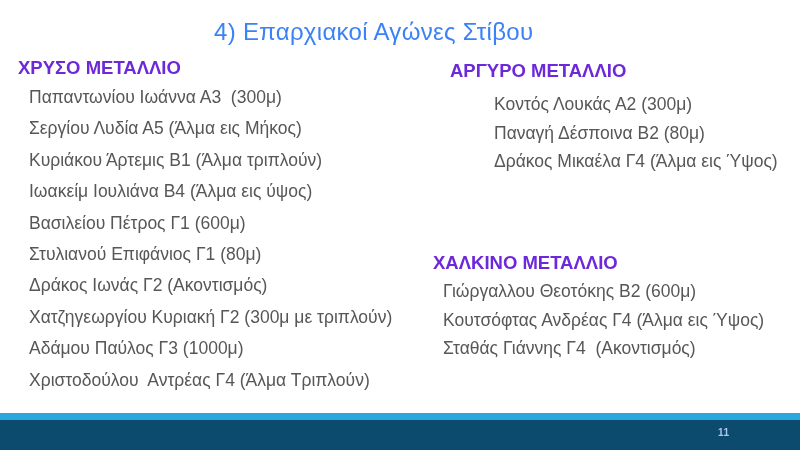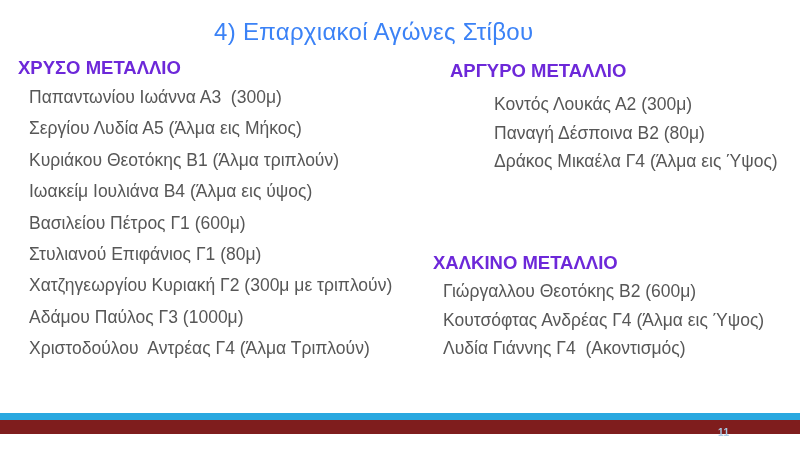--- a/index.html
+++ b/index.html
@@ -51,22 +51,22 @@
     position: absolute;
     left: 0; right: 0;
     top: 413px;
     height: 7px;
     background: #29a8e0;
   }
   .footer-bar {
     position: absolute;
     left: 0; right: 0;
     top: 420px;
-    height: 14px;
-    background: #7f1d1d;
+    height: 30px;
+    background: #0c4a6e;
   }
   .page-number {
     position: absolute;
     left: 718px;
     top: 7px;
     font-size: 10px;
     font-weight: 700;
     color: #a9cbe7;
     letter-spacing: 0.5px;
   }
@@ -76,43 +76,44 @@
 
 <div class="slide">
 
   <div class="title">4) Επαρχιακοί Αγώνες Στίβου</div>
 
   <div class="heading gold-heading">ΧΡΥΣΟ ΜΕΤΑΛΛΙΟ</div>
 
   <div class="list gold-list">
       <div class="li">Παπαντωνίου Ιωάννα Α3  (300μ)</div>
       <div class="li">Σεργίου Λυδία Α5 (Άλμα εις Μήκος)</div>
-      <div class="li">Κυριάκου Θεοτόκης Β1 (Άλμα τριπλούν)</div>
+      <div class="li">Κυριάκου Άρτεμις Β1 (Άλμα τριπλούν)</div>
       <div class="li">Ιωακείμ Ιουλιάνα Β4 (Άλμα εις ύψος)</div>
       <div class="li">Βασιλείου Πέτρος Γ1 (600μ)</div>
       <div class="li">Στυλιανού Επιφάνιος Γ1 (80μ)</div>
+      <div class="li">Δράκος Ιωνάς Γ2 (Ακοντισμός)</div>
       <div class="li">Χατζηγεωργίου Κυριακή Γ2 (300μ με τριπλούν)</div>
       <div class="li">Αδάμου Παύλος Γ3 (1000μ)</div>
       <div class="li">Χριστοδούλου  Αντρέας Γ4 (Άλμα Τριπλούν)</div>
     </div>
 
   <div class="heading silver-heading">ΑΡΓΥΡΟ ΜΕΤΑΛΛΙΟ</div>
 
   <div class="list silver-list">
       <div class="li">Κοντός Λουκάς Α2 (300μ)</div>
       <div class="li">Παναγή Δέσποινα Β2 (80μ)</div>
       <div class="li">Δράκος Μικαέλα Γ4 (Άλμα εις Ύψος)</div>
     </div>
 
   <div class="heading bronze-heading">ΧΑΛΚΙΝΟ ΜΕΤΑΛΛΙΟ</div>
 
   <div class="list bronze-list">
       <div class="li">Γιώργαλλου Θεοτόκης Β2 (600μ)</div>
       <div class="li">Κουτσόφτας Ανδρέας Γ4 (Άλμα εις Ύψος)</div>
-      <div class="li">Λυδία Γιάννης Γ4  (Ακοντισμός)</div>
+      <div class="li">Σταθάς Γιάννης Γ4  (Ακοντισμός)</div>
     </div>
 
   <div class="footer-strip"></div>
 
   <div class="footer-bar">
     <span class="page-number">11</span>
   </div>
 
 </div>
 

